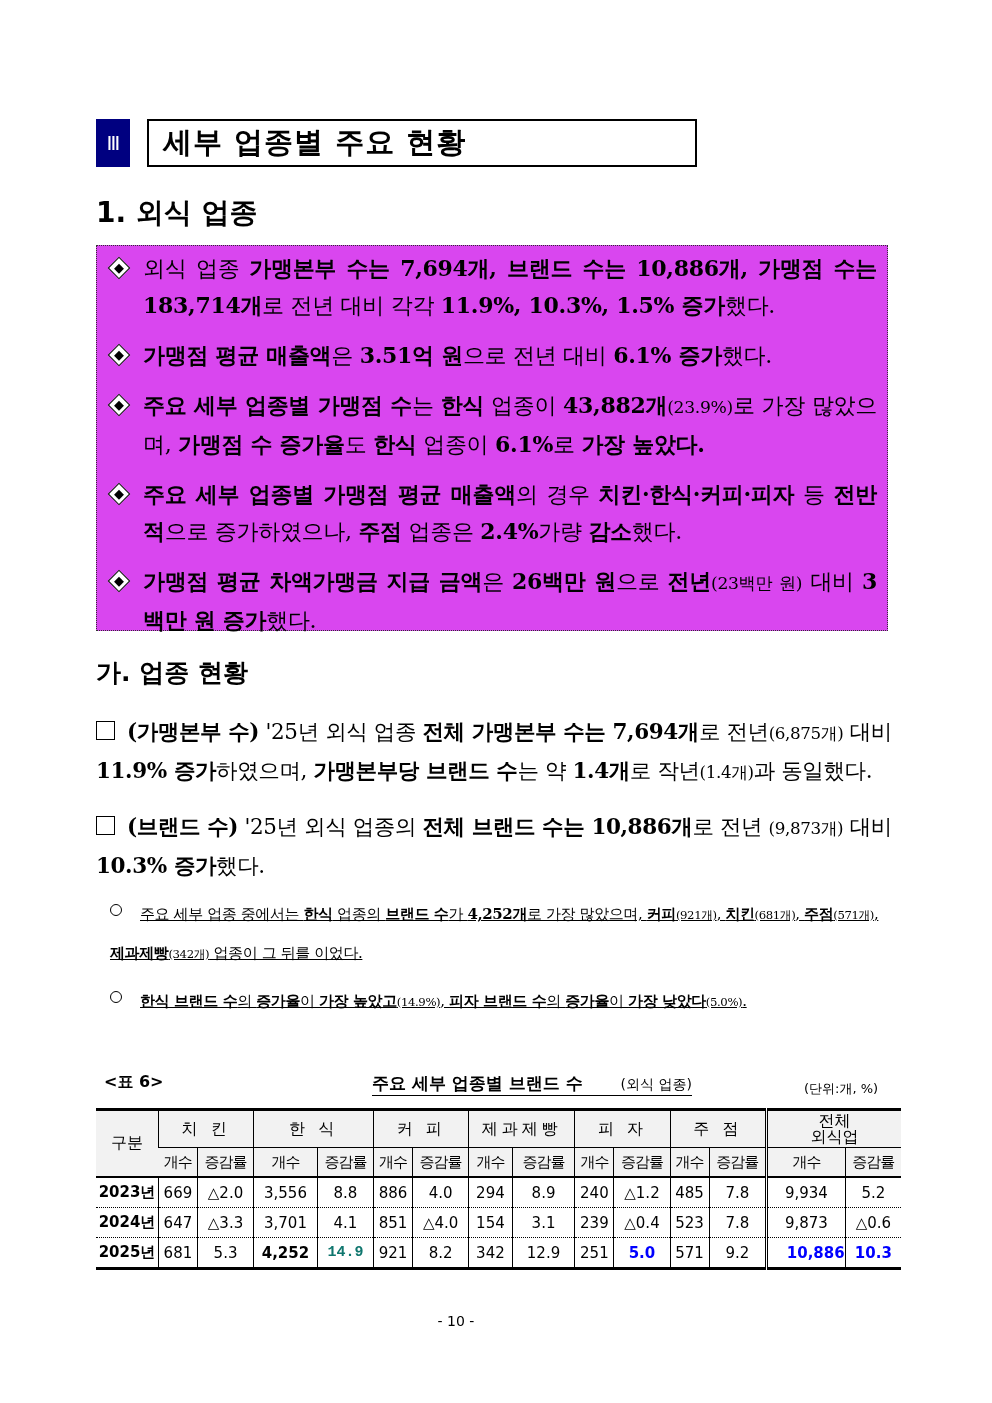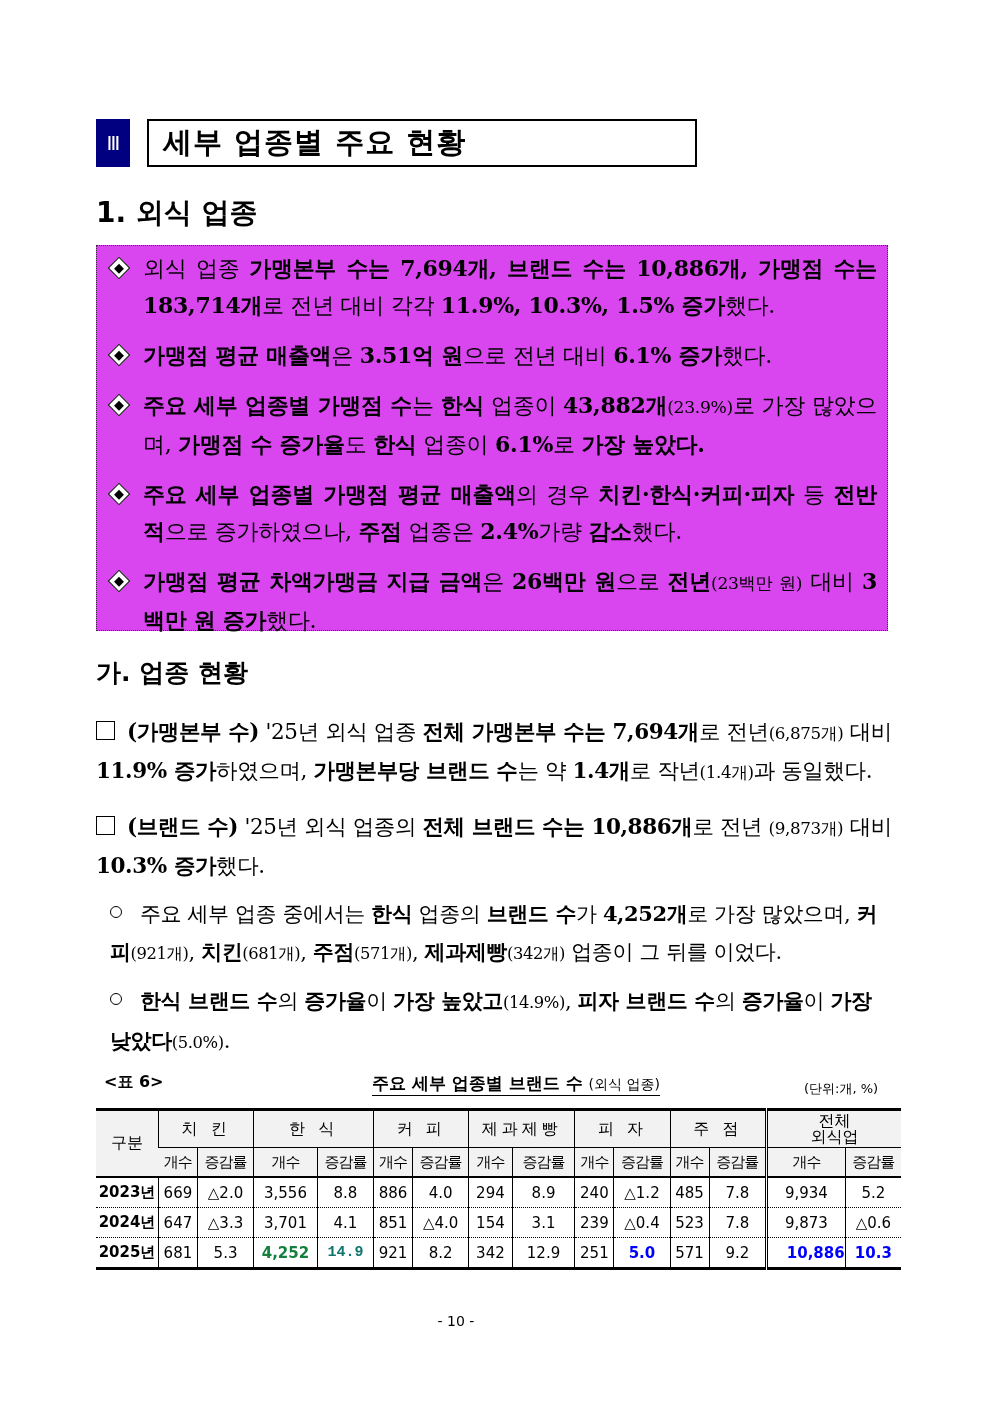--- a/index.html
+++ b/index.html
@@ -15,28 +15,28 @@
   
   .summary { position:absolute; left:96px; top:245px; width:792px; height:386px; border:1px dotted #333; background:#d946ef; box-sizing:border-box; padding:4px 10px 0 10px; }
   .sum-item { position:relative; padding-left:36px; font-size:22px; line-height:37px; margin-bottom:13px; letter-spacing:-0.3px; text-align:justify; }
   .diamond { position:absolute; left:4px; top:10px; width:14px; height:14px; border:1.5px solid #000; transform:rotate(45deg); background:#fff; }
   .diamond::after { content:""; position:absolute; left:3.5px; top:3.5px; width:7px; height:7px; background:#000; }
 
   .h2 { position:absolute; left:96px; top:656px; font-family:"DejaVu Sans",sans-serif; font-weight:bold; font-size:25px; }
 
   .para { position:absolute; left:96px; width:800px; font-size:21.5px; line-height:38px; letter-spacing:-0.4px; }
   .chk { display:inline-block; width:17px; height:17px; border:1.5px solid #000; margin-right:12px; vertical-align:-1px; }
-  .circle-item { position:absolute; left:110px; width:786px; font-size:21px; line-height:38px; letter-spacing:-0.4px; }
+  .circle-item { position:absolute; left:110px; width:786px; font-size:15px; line-height:38px; letter-spacing:-0.4px;text-decoration:underline; }
   .circ { display:inline-block; width:10px; height:10px; border:1.5px solid #000; border-radius:50%; margin-right:18px; vertical-align:3px; }
 
   
   .tcap { position:absolute; top:1072px; font-family:"DejaVu Sans",sans-serif; }
   .tcap-label { left:104px; font-weight:bold; font-size:16px; }
   .tcap-title { left:372px; font-weight:bold; font-size:17px; border-bottom:1.5px solid #000; }
-  .tcap-title .sm { font-weight:normal; font-size:14px; }
+  .tcap-title .sm { font-weight:normal; font-size:14px;margin-left:32px; }
   .tcap-unit { left:804px; top:1080px; font-size:13px; }
 
   table.data { position:absolute; left:96px; top:1108px; width:805px; border-collapse:collapse; font-family:"DejaVu Sans",sans-serif; font-size:15px; border-top:3px solid #000; border-bottom:3px solid #000; }
   table.data th, table.data td { border-left:1px solid #000; text-align:center; padding:0; }
   table.data th:first-child, table.data td:first-child { border-left:none; }
   table.data thead th { background:#f2f2f2; font-weight:normal; }
   table.data thead tr.grp th { height:36px; font-size:16px; letter-spacing:4px; border-bottom:1px solid #000; }
   table.data thead tr.sub th { height:28px; font-size:15px; border-bottom:2px solid #000; letter-spacing:-1px; }
   table.data tbody td { height:29px; border-bottom:1px dotted #000; }
   table.data tbody tr:last-child td { border-bottom:none; }
@@ -142,21 +142,21 @@
         <td class="">△0.4</td>
         <td class="">523</td>
         <td class="">7.8</td>
         <td class="dbl">9,873</td>
         <td class="">△0.6</td>
       </tr>
       <tr>
         <td class="yr">2025년</td>
         <td class="">681</td>
         <td class="">5.3</td>
-        <td class="hl" style="color: #15803d;">4,252</td>
+        <td class="hl" style="color: #000000;">4,252</td>
         <td class="hl" style="color: #0f766e; font-family: Liberation Mono, monospace;">14.9</td>
         <td class="">921</td>
         <td class="">8.2</td>
         <td class="">342</td>
         <td class="">12.9</td>
         <td class="">251</td>
         <td class="hl" style="color: rgb(0, 0, 255);">5.0</td>
         <td class="">571</td>
         <td class="">9.2</td>
         <td class="dbl hl" style="color: rgb(0, 0, 255); text-align: right;">10,886</td>

